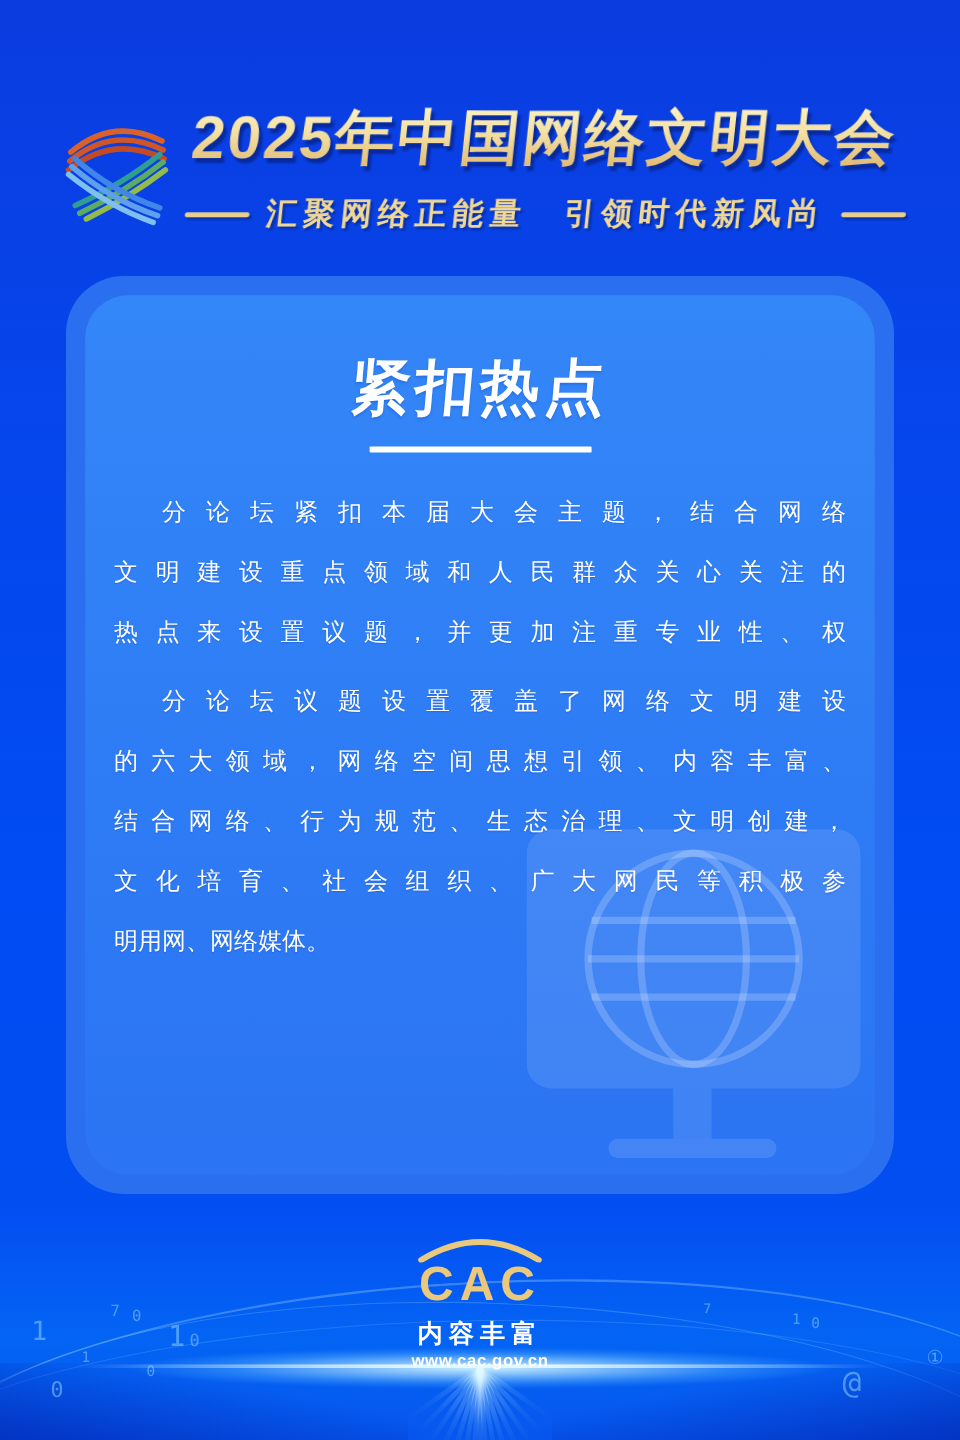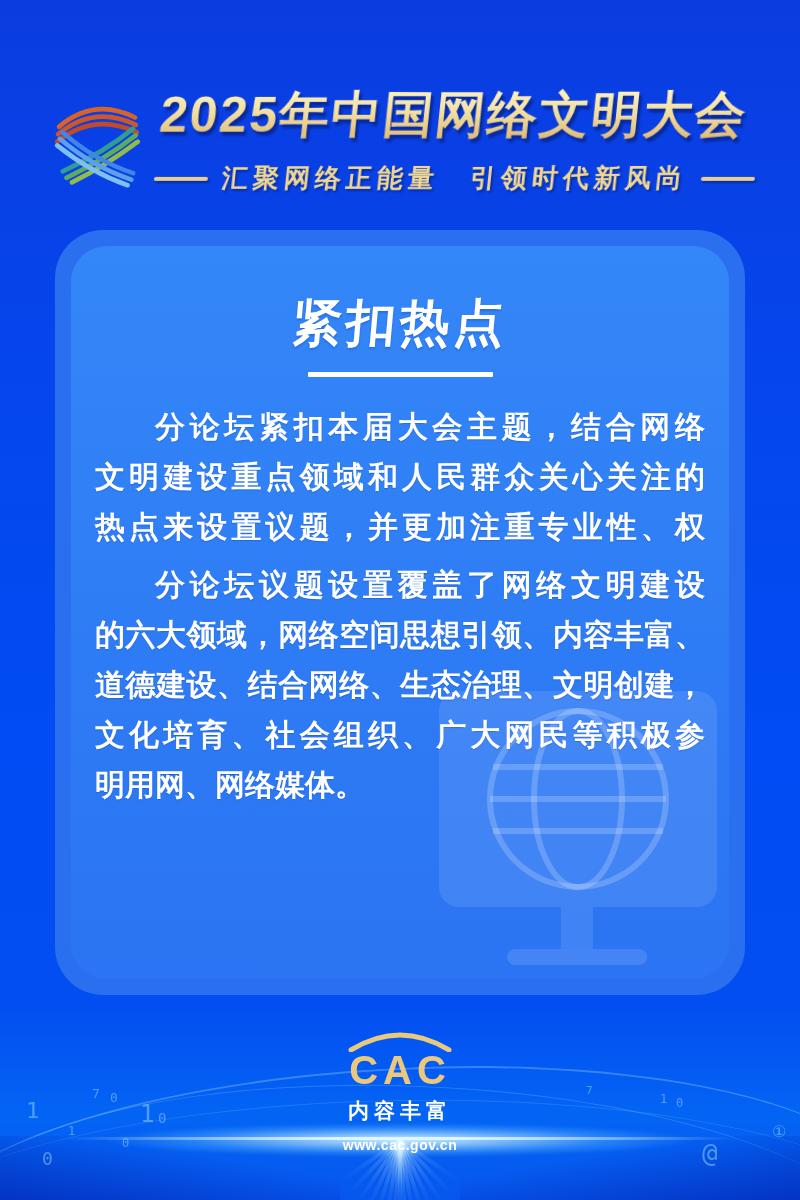--- a/index.html
+++ b/index.html
@@ -49,31 +49,31 @@
   .card-inner{position:relative;width:100%;height:100%;border-radius:36px;overflow:hidden;
     background:linear-gradient(180deg,#3487f8 0%,#2e7cf5 55%,#2b74f3 100%);
     padding:0 24px;box-sizing:border-box;}
   .watermark{position:absolute;right:2px;bottom:2px;width:300px;height:292px;pointer-events:none;}
   .card-title{margin-top:44px;text-align:center;font-size:50px;font-weight:900;color:#ffffff;
     letter-spacing:4px;transform:skewX(-5deg);text-shadow:0 2px 2px rgba(10,50,160,.25);}
   .title-underline{width:185px;height:5px;background:#ffffff;margin:15px auto 0;border-radius:1px;}
   .card-body{margin-top:25px;position:relative;}
   .paragraph{margin:0;}
   .paragraph + .paragraph{margin-top:8px;}
-  .body-line{font-size:30px;line-height:50px;color:#ffffff;font-weight:700;
+  .body-line{font-size:20px;line-height:50px;color:#ffffff;font-weight:400;
     text-align:justify;text-align-last:justify;text-shadow:0 1px 1px rgba(6,40,140,.25);}
   .body-line.first{text-indent:2em;}
   .body-line.last{text-align-last:left;}
   
   .footer{position:absolute;left:0;right:0;top:1028px;display:flex;flex-direction:column;align-items:center;}
   .cac-arc{width:118px;height:24px;}
   .cac-text{font-size:40px;font-weight:900;letter-spacing:5px;color:#ecc87c;line-height:1;margin-top:-2px;
     font-family:"Liberation Sans","DejaVu Sans",sans-serif;}
   .site-name{font-size:21px;font-weight:800;letter-spacing:5px;color:#ffffff;margin-top:7px;}
-  .site-url{font-size:14px;font-weight:700;color:#ffffff;margin-top:12px;letter-spacing:.5px;}
+  .site-url{font-size:14px;font-weight:700;color:#ffffff;margin-top:0;letter-spacing:.5px;}
 </style>
 </head>
 <body>
 
 <div class="poster">
 
   <div class="bottom-glow"></div>
   <div class="arc a1"></div>
   <div class="arc a2"></div>
   <div class="arc a3"></div>
@@ -156,21 +156,21 @@
       <div class="title-underline"></div>
       <div class="card-body" id="card-body">
           <div class="paragraph">
             <div class="body-line first">分论坛紧扣本届大会主题，结合网络</div>
             <div class="body-line">文明建设重点领域和人民群众关心关注的</div>
             <div class="body-line">热点来设置议题，并更加注重专业性、权</div>
           </div>
           <div class="paragraph">
             <div class="body-line first">分论坛议题设置覆盖了网络文明建设</div>
             <div class="body-line">的六大领域，网络空间思想引领、内容丰富、</div>
-            <div class="body-line">道德建设、结合网络、生态治理、文明创建，</div>
+            <div class="body-line">结合网络、行为规范、生态治理、文明创建，</div>
             <div class="body-line">文化培育、社会组织、广大网民等积极参</div>
             <div class="body-line last">明用网、网络媒体。</div>
           </div>
         </div>
     </div>
   </div>
 
   <div class="footer">
     <svg class="cac-arc" viewBox="0 0 118 24">
       <path d="M10,22 Q59,-8 108,22" fill="none" stroke="#e8c97e" stroke-width="5" stroke-linecap="round"></path>

